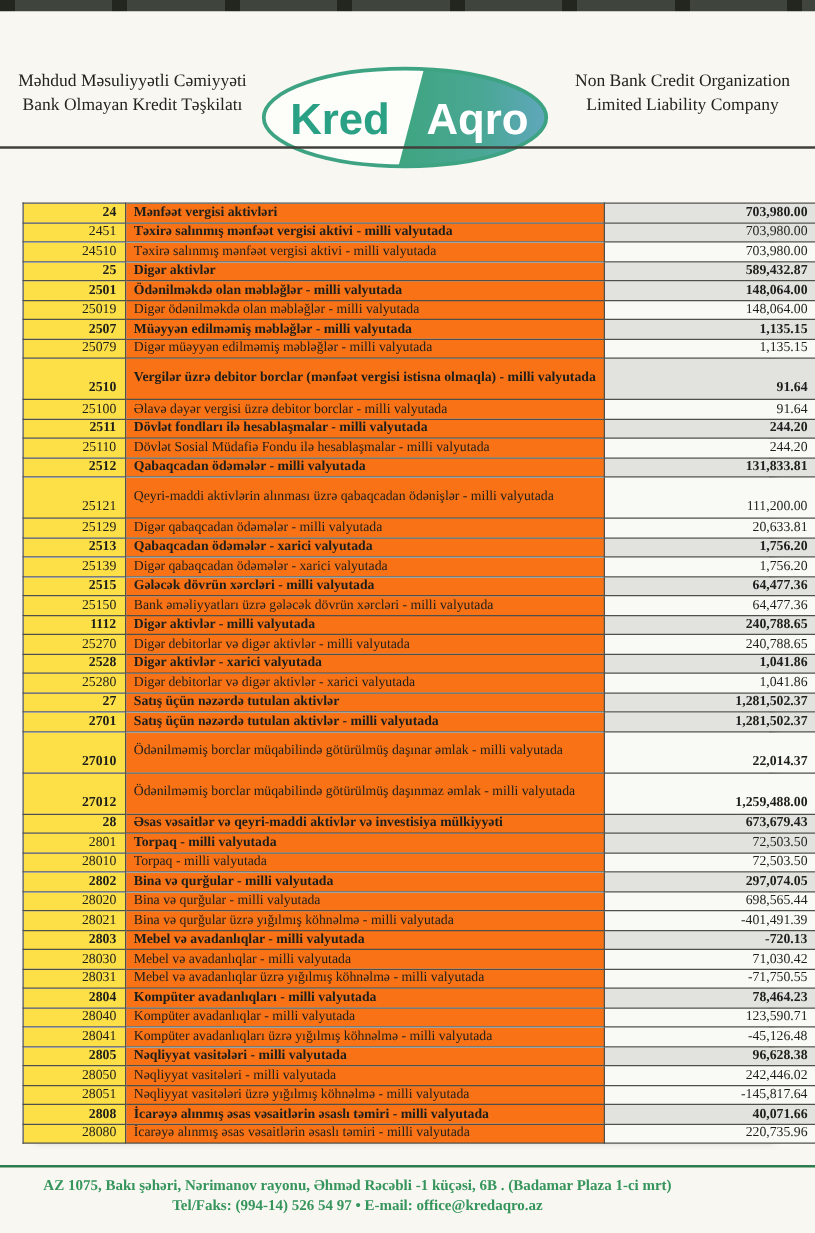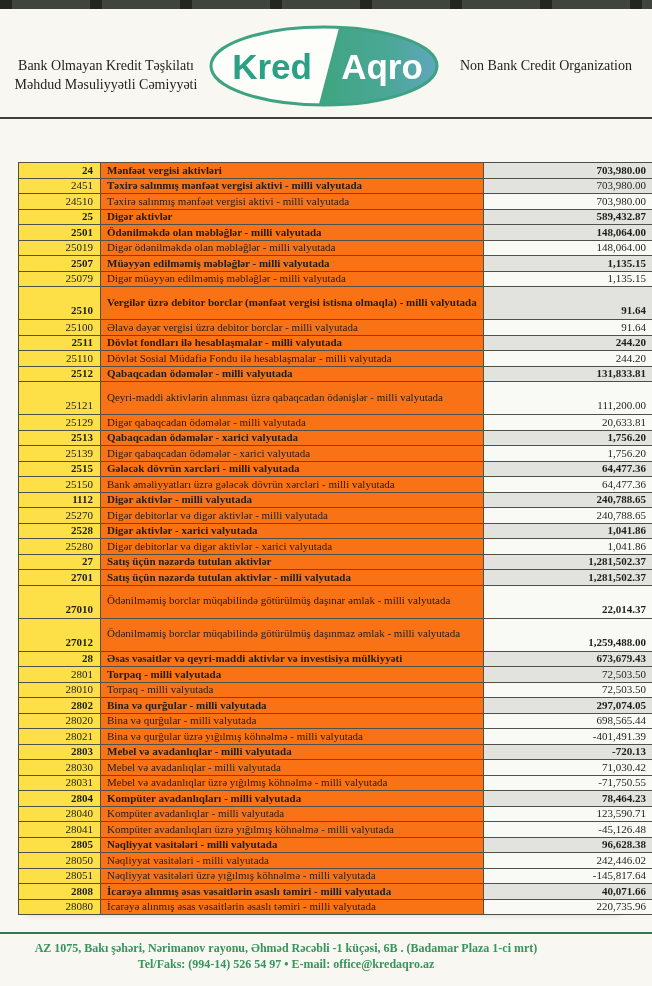--- a/index.html
+++ b/index.html
@@ -13,21 +13,21 @@
   .topbar {
     position:absolute; top:0; left:0; width:652px; height:9px;
     background:repeating-linear-gradient(90deg,#23261f 0 12px,#3f443d 12px 90px);
   }
   .header-left, .header-right {
     position:absolute; top:56px; width:208px;
     text-align:center; font-size:14px; line-height:19px; color:#24241f;
   }
   .header-left { left:2px; }
   .header-right { left:442px; }
-  .logo-wrap { position:absolute; left:206px; top:24px; width:236px; height:84px; }
+  .logo-wrap { position:absolute; left:206px; top:52px; width:236px; height:84px; }
   .rule {
     position:absolute; top:117px; left:0; width:652px;
     border-top:2px solid #41413c;
   }
   .table-wrap {
     position:absolute; left:18px; top:162px; width:597px;
     box-shadow:7px 2px 6px -3px rgba(60,60,55,0.25);
   }
   table {
     width:100%; border-collapse:collapse; table-layout:fixed;
@@ -60,22 +60,22 @@
     font-size:12px; line-height:16px;
   }
   .logo-text { font-family:"Liberation Sans","DejaVu Sans",sans-serif; font-weight:bold; }
 </style>
 </head>
 <body>
 
 <div class="topbar"></div>
 
 <div class="header-left">
+  <div>Məhdud Məsuliyyətli Cəmiyyəti</div>
   <div>Bank Olmayan Kredit Təşkilatı</div>
-  <div>Məhdud Məsuliyyətli Cəmiyyəti</div>
 </div>
 
 <div class="logo-wrap">
   <svg width="236" height="84" viewBox="0 0 236 84">
     <defs>
       <clipPath id="logoClip">
           <ellipse cx="118" cy="42" rx="113" ry="39"></ellipse>
         </clipPath>
       <linearGradient id="logoGrad" x1="0" y1="0" x2="1" y2="0">
         <stop offset="0" stop-color="#3ea57f"></stop>
@@ -86,20 +86,21 @@
     <ellipse cx="118" cy="42" rx="113" ry="39" fill="#fdfdfa"></ellipse>
     <polygon points="134,0 236,0 236,84 112,84" fill="url(#logoGrad)" clip-path="url(#logoClip)"></polygon>
     <ellipse cx="118" cy="42" rx="113" ry="39" fill="none" stroke="#3da383" stroke-width="3"></ellipse>
     <text class="logo-text" x="66" y="55" font-size="35" text-anchor="middle" fill="#2aa184">Kred</text>
     <text class="logo-text" x="176" y="55" font-size="35" text-anchor="middle" fill="#ffffff">Aqro</text>
   </svg>
 </div>
 
 <div class="header-right">
   <div>Non Bank Credit Organization</div>
+  <div>Limited Liability Company</div>
 </div>
 
 <div class="rule"></div>
 
 <div class="table-wrap">
   <table>
     <tbody>
         <tr class="summary">
           <td class="code-cell">24</td>
           <td class="desc-cell">Mənfəət vergisi aktivləri</td>

